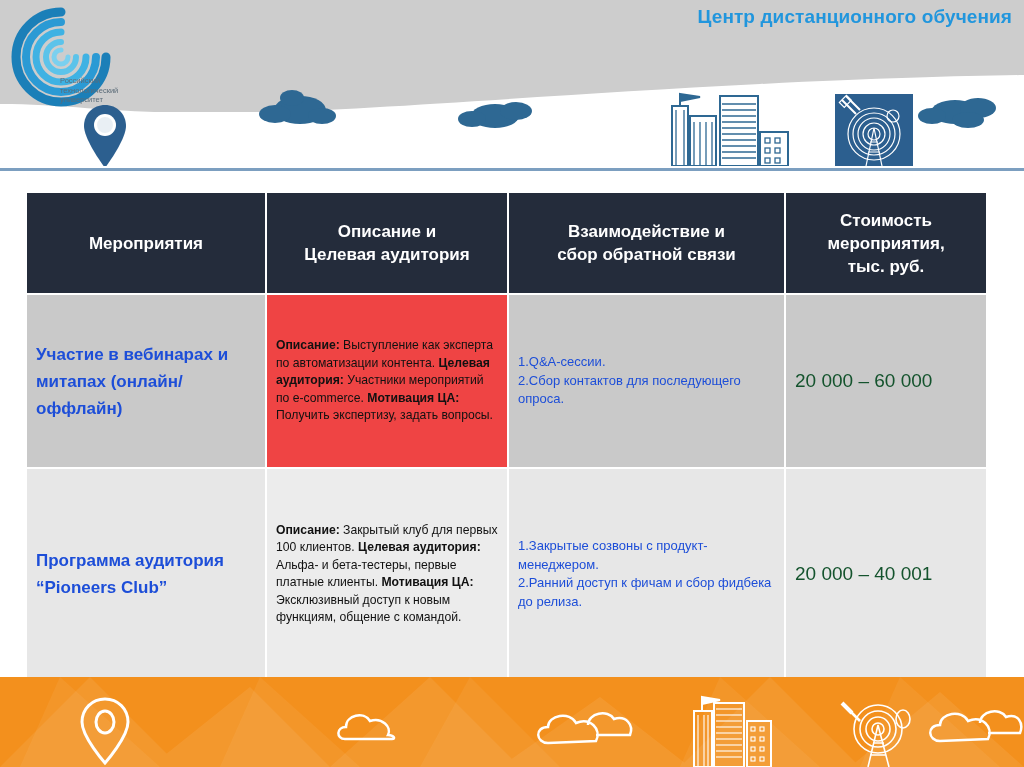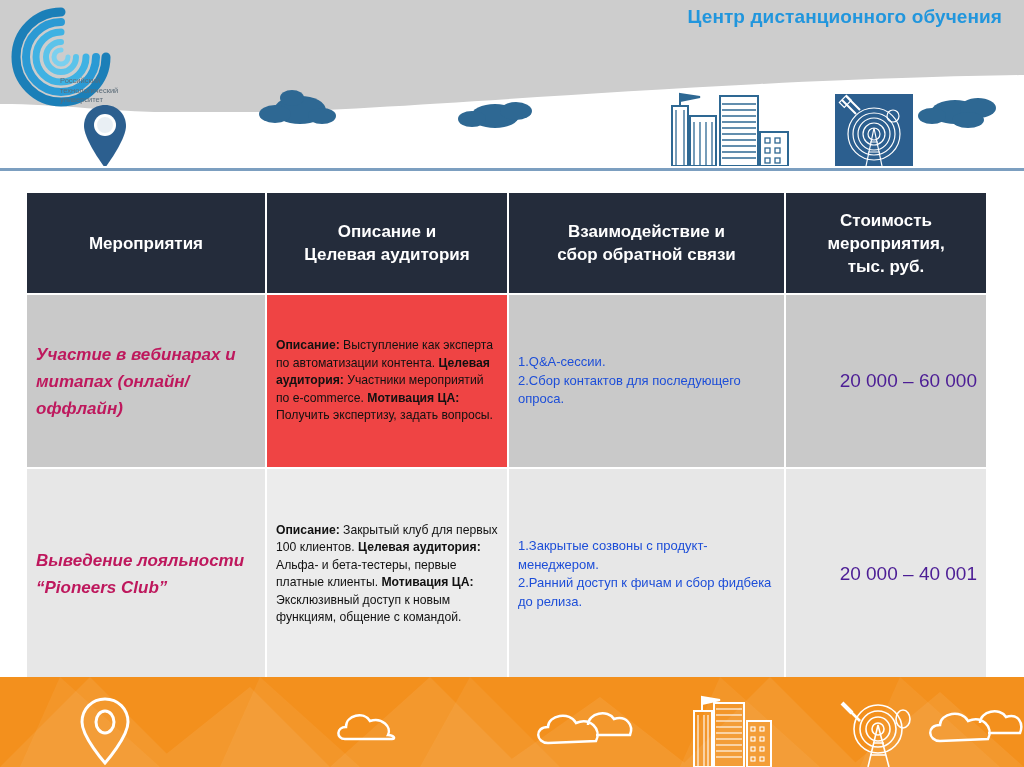--- a/index.html
+++ b/index.html
@@ -18,21 +18,21 @@
   }
   .header-gray {
     position:absolute; left:0; top:0; width:1024px; height:112px;
     background:#cdcdcd;
   }
   
   .header-swoosh {
     position:absolute; left:0; top:0; width:1024px; height:166px;
   }
   .hdr-title {
-    position:absolute; right:22px; top:6px;
+    position:absolute; right:12px; top:6px;
     color:#2196dd; font-weight:bold; font-size:19px;
     letter-spacing:.1px; white-space:nowrap;
   }
   .hdr-sub {
     position:absolute; right:22px; top:33px;
     color:#ffffff; font-size:16px; white-space:nowrap;
   }
 
   
   .logo { position:absolute; left:6px; top:2px; width:180px; height:108px; }
@@ -73,25 +73,25 @@
   .table th {
     background:#242c3b; color:#ffffff;
     font-size:17px; font-weight:bold; line-height:23px;
     text-align:center; vertical-align:middle;
     height:100px; padding:4px 6px;
   }
   .table td { vertical-align:middle; padding:6px 9px; }
   .r1 td { background:#c9c9c9; height:172px; }
   .r2 td { background:#e7e7e7; height:210px;margin-top:44px; }
 
-  .c-name { font-size:17px; font-weight:bold; line-height:27px; color:#be185d; text-align:left;font-style:italic; }
+  .c-name { font-size:17px; font-weight:bold; line-height:27px; color:#1d4ed8; text-align:left; }
   .c-desc { font-size:12.2px; line-height:17.5px; color:#111; text-align:left; }
   .c-desc b { font-weight:bold; }
   .c-inter { font-size:13px; line-height:18.5px; color:#1d4ed8; text-align:left; }
-  .c-cost { font-size:19px; line-height:26px; color:#4c1d95; text-align:right;
+  .c-cost { font-size:19px; line-height:26px; color:#14532d; text-align:left;
             font-family:"Liberation Sans", sans-serif; }
 
   .r1 .c-desc { background:#c9c9c9; }
   
   .r1 td.desc-cell { background:#ef4444; }
   .r2 td.desc-cell { background:#ececec; }
 
   
   .footer {
     position:absolute; left:0; bottom:0; width:1024px; height:90px;
@@ -226,21 +226,21 @@
       </tr>
     </thead>
     <tbody>
       <tr class="r1">
         <td class="c-name"><span id="a0">Участие в вебинарах и митапах (онлайн/оффлайн)</span></td>
         <td class="c-desc desc-cell"><span id="d0"><b>Описание:</b> Выступление как эксперта по автоматизации контента. <b>Целевая аудитория:</b> Участники мероприятий по e-commerce. <b>Мотивация ЦА:</b> Получить экспертизу, задать вопросы.</span></td>
         <td class="c-inter"><span id="i0">1.Q&amp;A-сессии.<br>2.Сбор контактов для последующего опроса.</span></td>
         <td class="c-cost"><span id="c0">20 000 – 60 000</span></td>
       </tr>
       <tr class="r2">
-        <td class="c-name"><span id="a1"> Выведение лояльности “Pioneers Club”</span></td>
+        <td class="c-name"><span id="a1"> Программа аудитория “Pioneers Club”</span></td>
         <td class="c-desc desc-cell"><span id="d1"><b>Описание:</b> Закрытый клуб для первых 100 клиентов. <b>Целевая аудитория:</b> Альфа- и бета-тестеры, первые платные клиенты. <b>Мотивация ЦА:</b> Эксклюзивный доступ к новым функциям, общение с командой.</span></td>
         <td class="c-inter"><span id="i1">1.Закрытые созвоны с продукт-менеджером.<br>2.Ранний доступ к фичам и сбор фидбека до релиза.</span></td>
         <td class="c-cost"><span id="c1">20 000 – 40 001</span></td>
       </tr>
     </tbody>
   </table>
 
   <div class="footer">
     <svg width="1024" height="90" viewBox="0 0 1024 90">
       <rect width="1024" height="90" fill="#f3901d"></rect>

